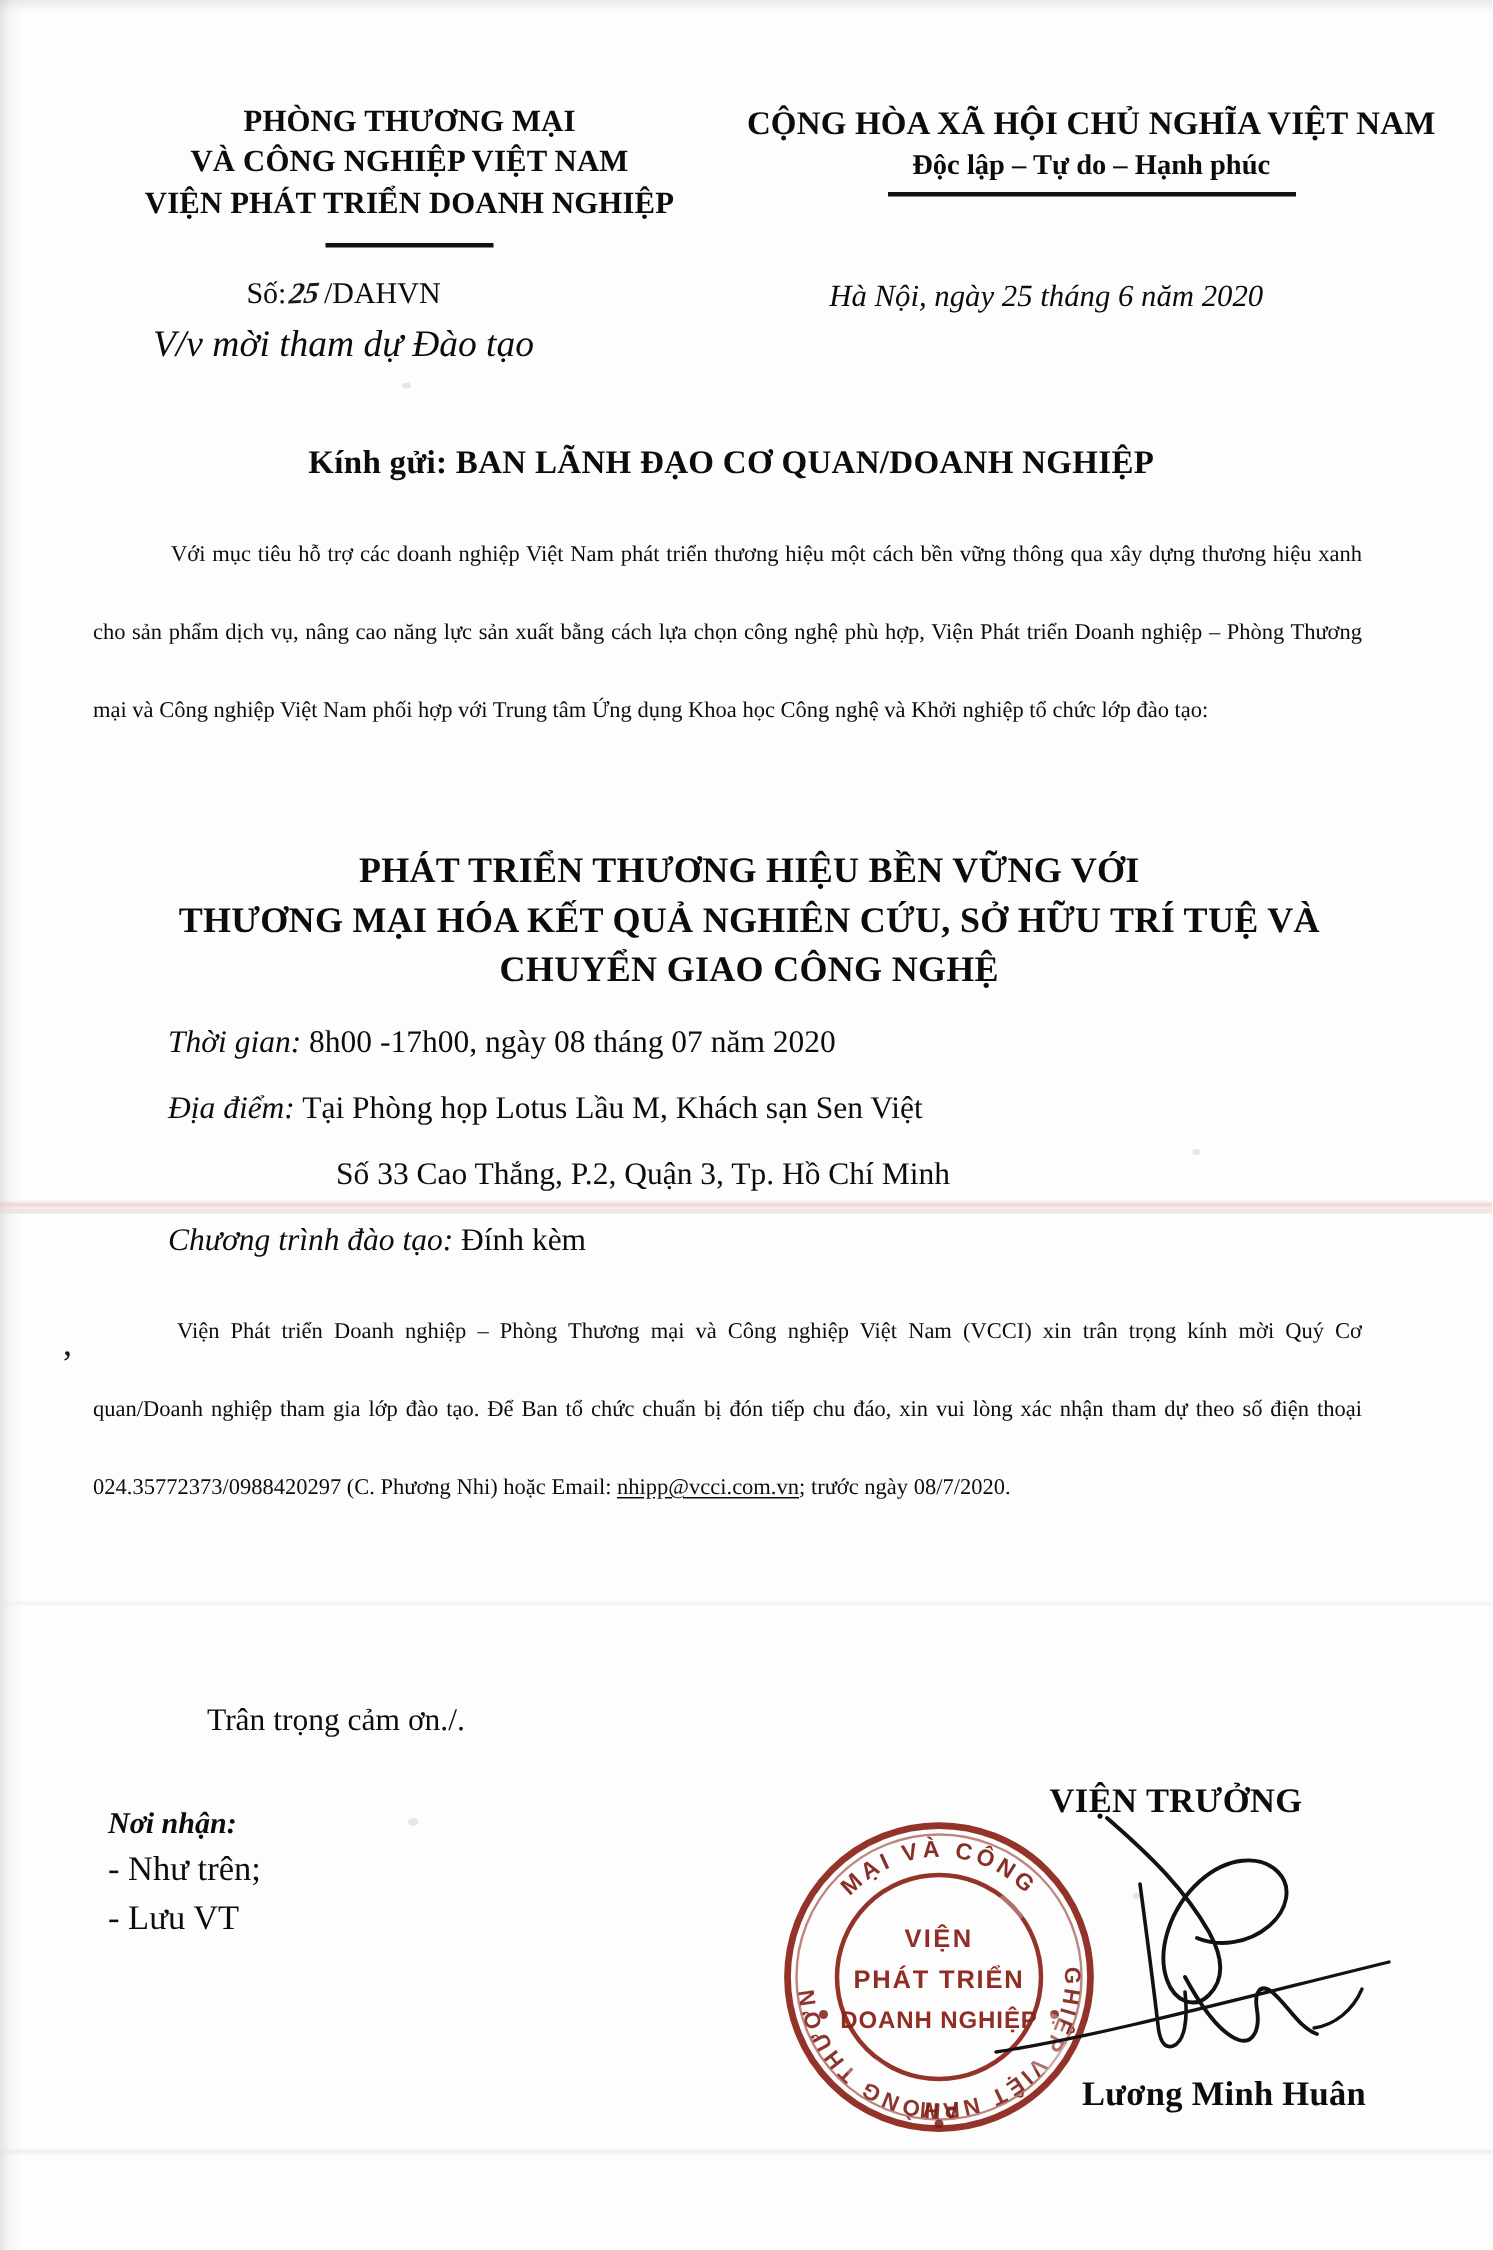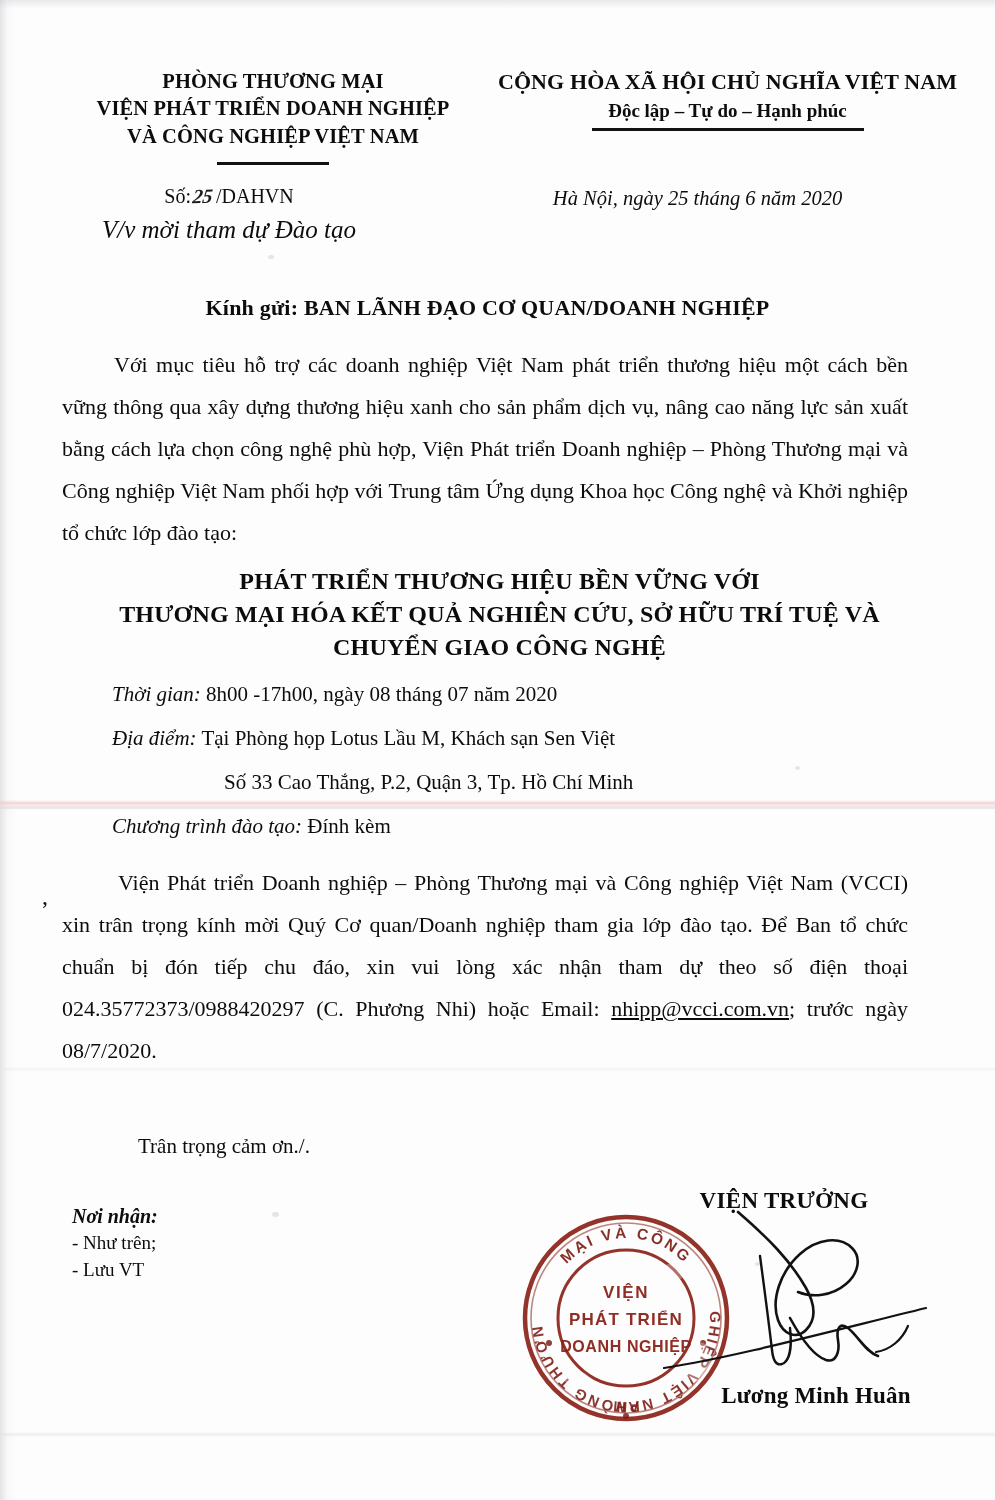--- a/index.html
+++ b/index.html
@@ -155,22 +155,22 @@
   }
   .recipient-text .lead { font-weight: bold; text-align: right; }
 
   .body-block {
     position: absolute;
     top: 344px;
     left: 62px;
     width: 846px;
   }
   .para {
-    font-size: 22px;
-    line-height: 42px;
+    font-size: 15px;
+    line-height: 52px;
     text-align: justify;
     text-justify: inter-word;
     text-indent: 52px;
     margin: 0;
   }
   .para.p2 { text-indent: 56px; }
 
   
   .course-title {
     position: absolute;
@@ -244,21 +244,21 @@
     top: 1203px;
     left: 72px;
   }
   .noi-nhan-title {
     font-style: italic;
     font-weight: bold;
     font-size: 20px;
     line-height: 1.35;
   }
   .noi-nhan-item {
-    font-size: 19px;
+    font-size: 23px;
     line-height: 1.42;
   }
 
   
   .sign-block {
     position: absolute;
     top: 1188px;
     left: 560px;
     width: 400px;
     text-align: center;
@@ -316,22 +316,22 @@
   <div class="scan-band b3"></div>
   <div class="scan-speck" style="top:255px;left:268px;width:6px;height:4px;"></div>
   <div class="scan-speck" style="top:1212px;left:272px;width:7px;height:5px;"></div>
   <div class="scan-speck" style="top:766px;left:795px;width:5px;height:4px;"></div>
   <div class="scan-speck" style="top:1262px;left:755px;width:5px;height:4px;"></div>
 
   <div class="header">
 
     <div class="hdr-left">
       <div class="org-line">PHÒNG THƯƠNG MẠI</div>
+      <div class="org-line">VÀ CÔNG NGHIỆP VIỆT NAM</div>
       <div class="org-line">VIỆN PHÁT TRIỂN DOANH NGHIỆP</div>
-      <div class="org-line">VÀ CÔNG NGHIỆP VIỆT NAM</div>
       <div class="rule rule-left"></div>
     </div>
 
     <div class="hdr-right">
       <div class="nation-line">CỘNG HÒA XÃ HỘI CHỦ NGHĨA VIỆT NAM</div>
       <div class="motto-line">Độc lập – Tự do – Hạnh phúc</div>
       <div class="rule rule-right"></div>
     </div>
   </div>
 

